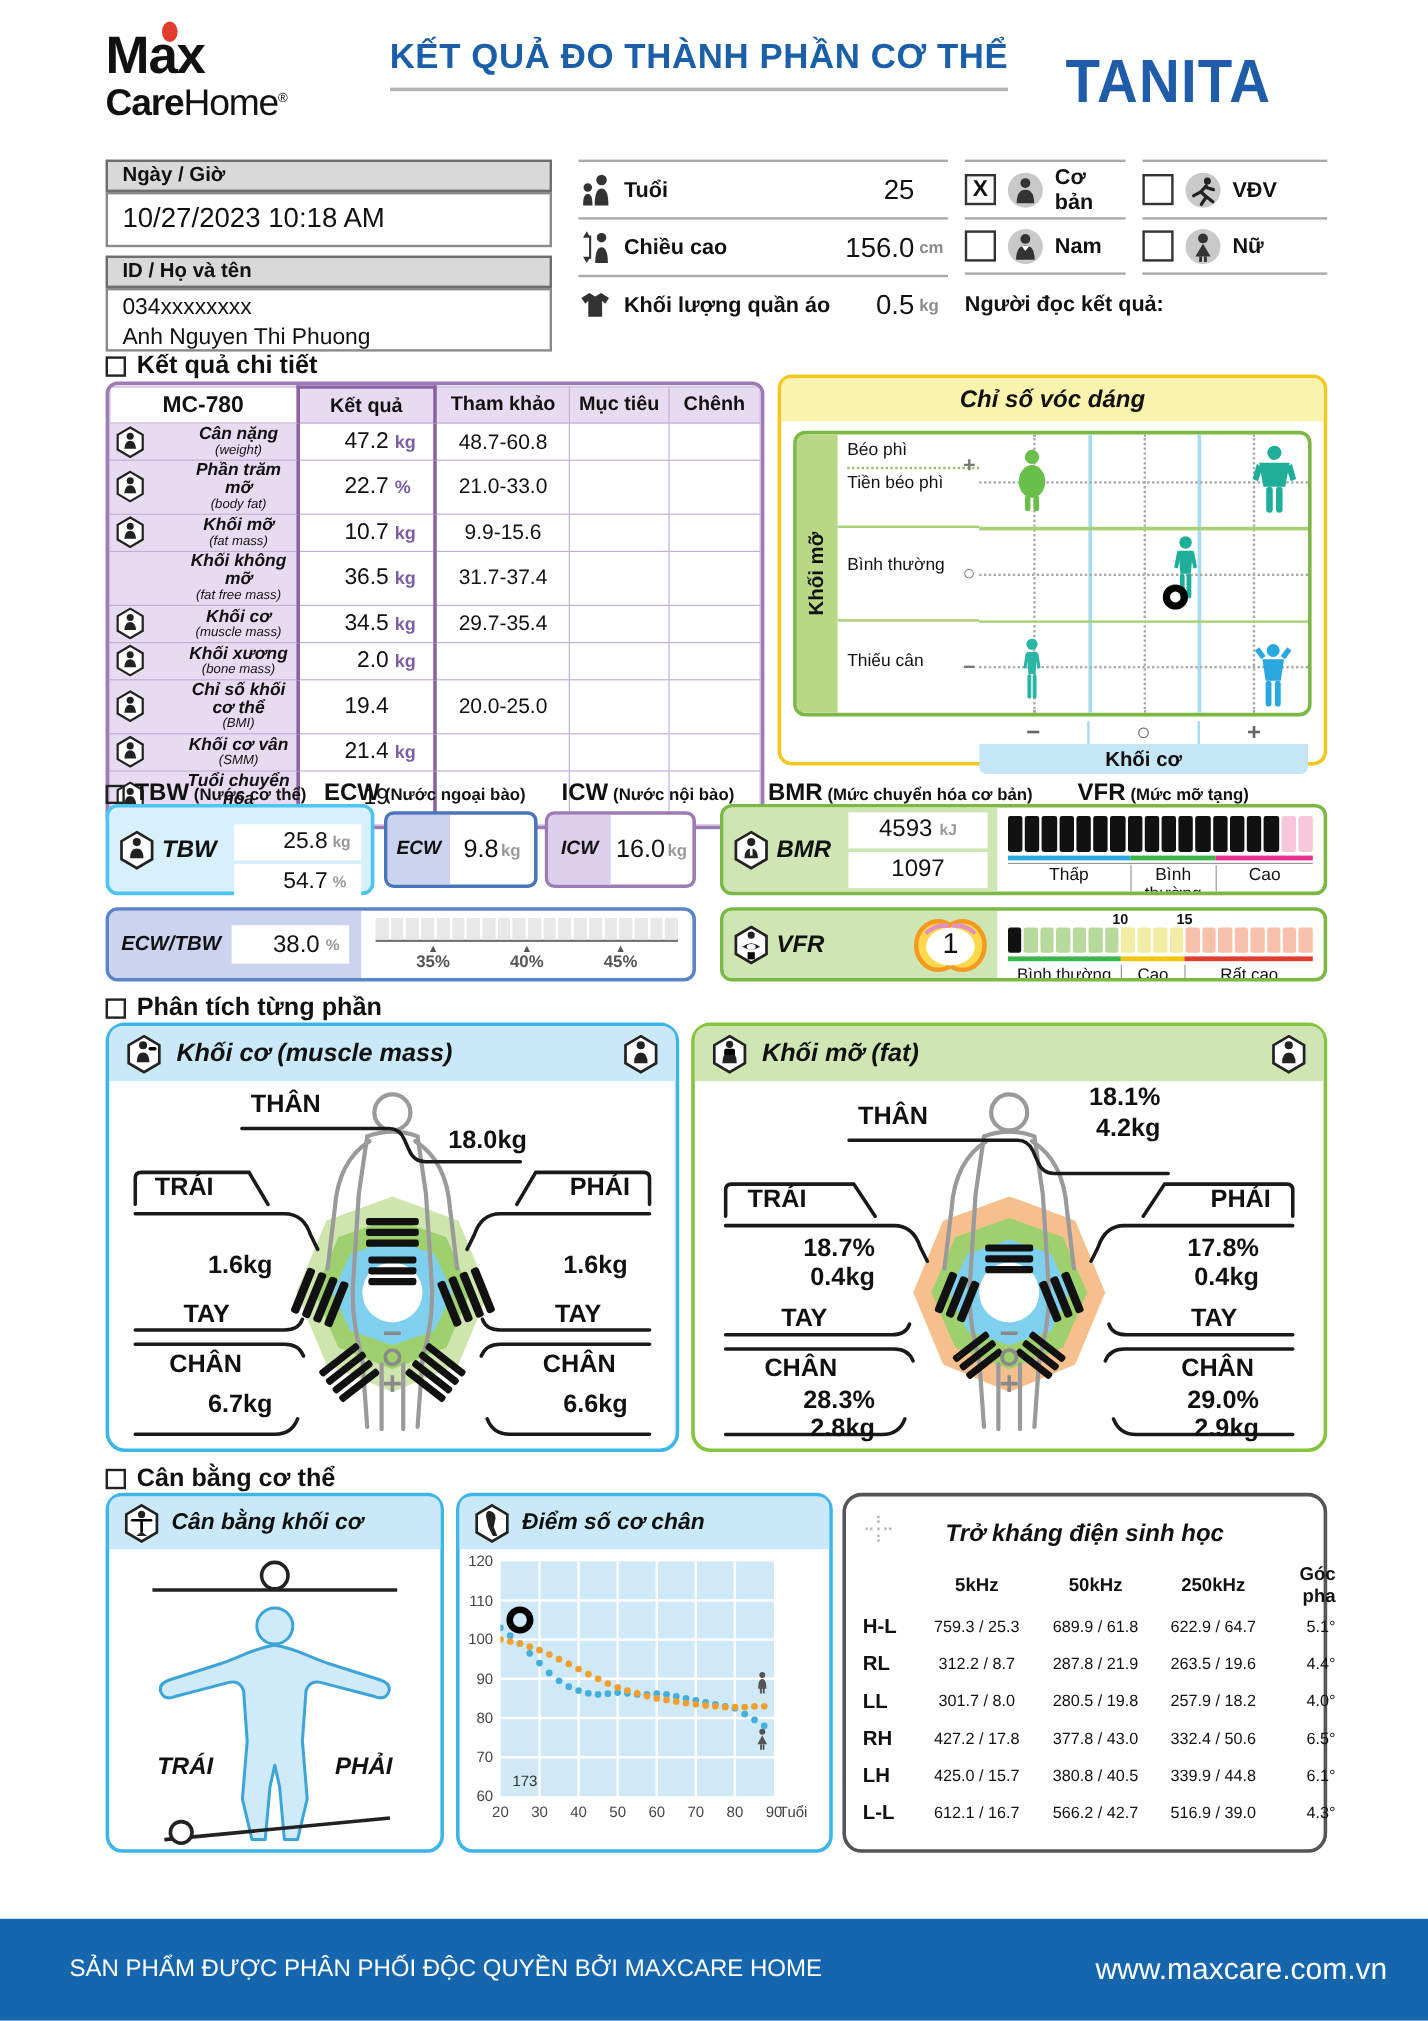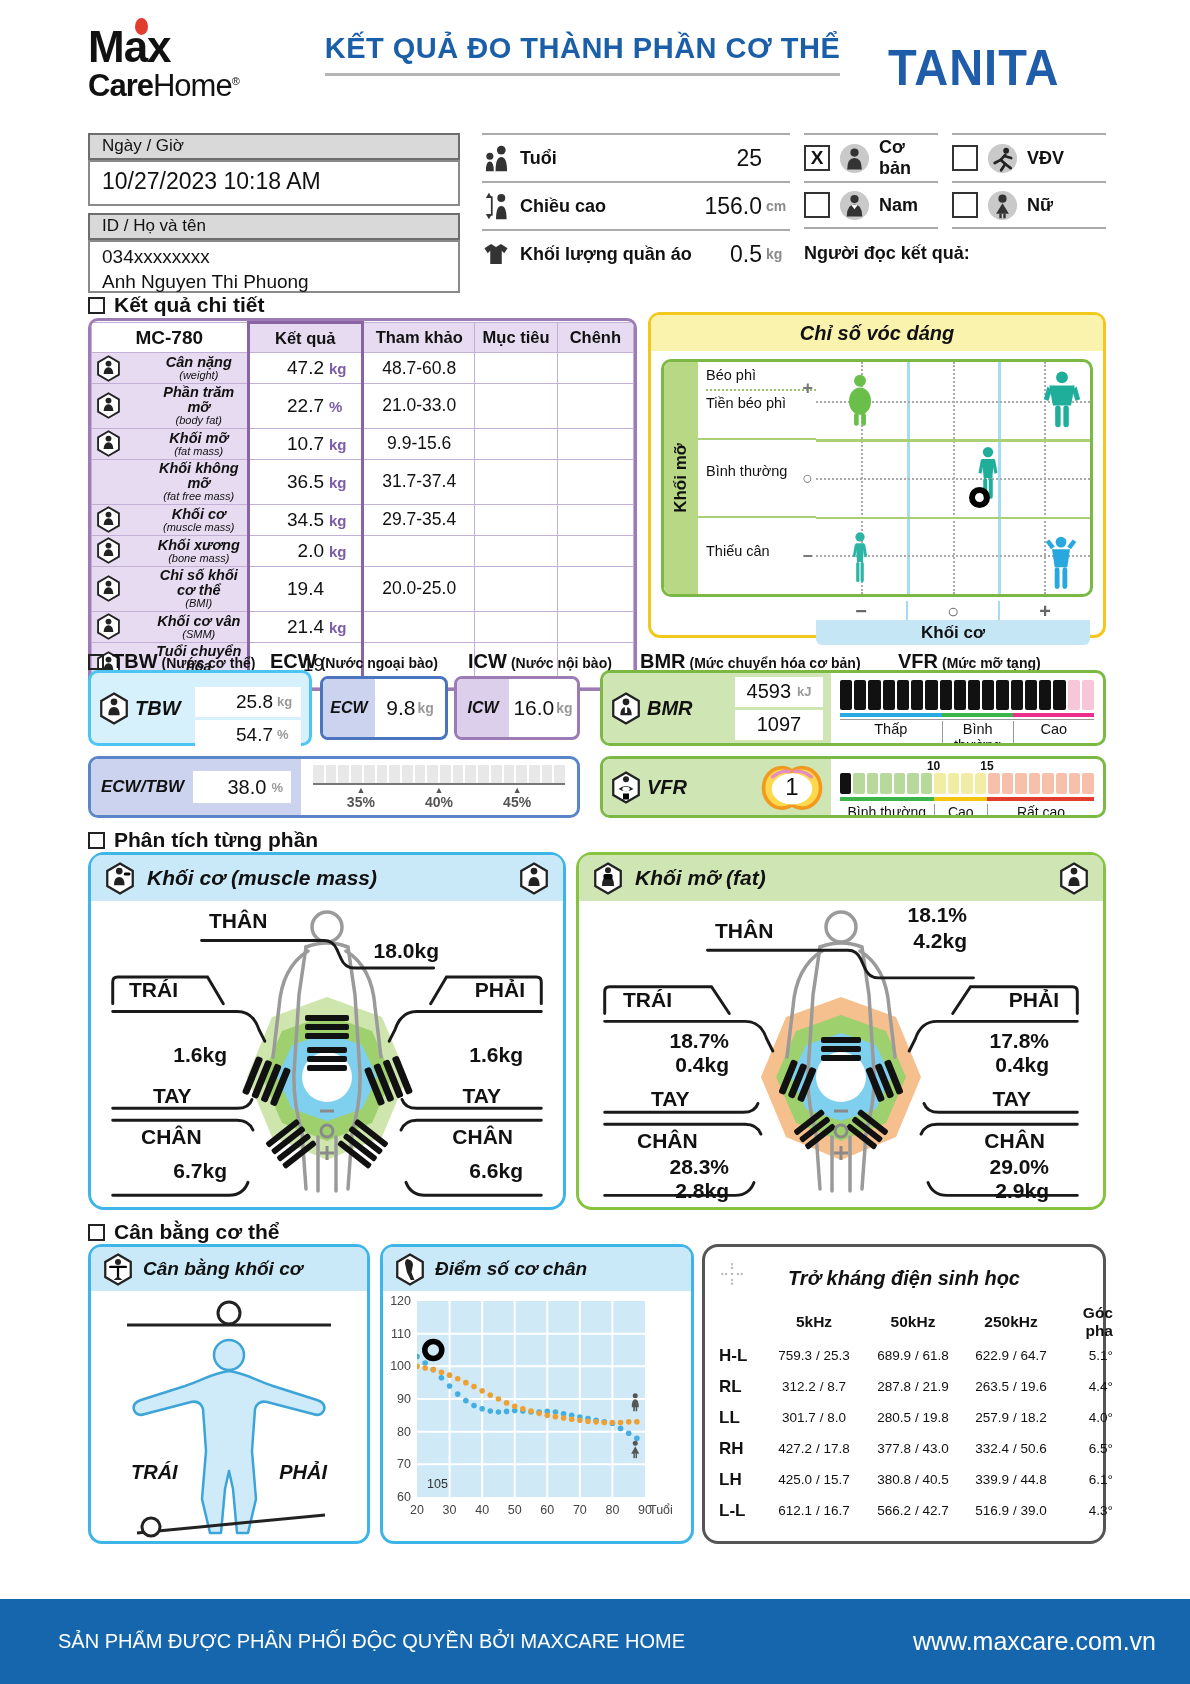--- a/index.html
+++ b/index.html
@@ -14,21 +14,21 @@
   .logo-care { font-size:31px; letter-spacing:-1px; }
   .logo-care b { font-weight:bold; }
   .logo-reg { font-size:11px; vertical-align:super; }
   .title-block { left:295px; top:32px; width:575px; text-align:center; }
   .main-title { font-size:29px; font-weight:bold; color:#1a5fa8; letter-spacing:0.5px; }
   .title-rule { height:2.5px; background:#b5b5b5; margin:8px 30px 7px 30px; }
   .subtitle { font-size:15px; font-weight:bold; color:#163e72; }
   .tanita { left:888px; top:40px; width:220px; font-size:47px; font-weight:bold; color:#1f5dab; letter-spacing:1px; transform:scaleY(1.08); }
 
   
-  .field-header { left:88px; width:372px; height:27px; background:#d9d9d9; border:2px solid #6e6e6e; font-size:17px; font-weight:normal; padding:1px 0 0 12px; }
+  .field-header { left:88px; width:372px; height:27px; background:#d9d9d9; border:2px solid #6e6e6e; font-size:17px; font-weight:bold; padding:1px 0 0 12px; }
   .field-value { left:88px; width:372px; border:2px solid #8a8a8a; background:#fff; padding:6px 12px; }
   .date-value { font-size:23px; }
   .id-value { font-size:19px; line-height:1.3; padding-top:3px; }
   .prows { left:482px; top:133px; width:624px; }
   .prow { position:relative; height:48px; }
   .prow-left { position:absolute; left:0; top:0; width:308px; height:100%; border-top:2.5px solid #aaa; display:flex; align-items:center; }
   .prow-opt { position:absolute; top:0; height:100%; border-top:2.5px solid #aaa; display:flex; align-items:center; gap:9px; }
   .prow-opt.o1 { left:322px; width:134px; }
   .prow-opt.o2 { left:470px; width:154px; }
   .prow:nth-child(2) .prow-opt { border-bottom:2.5px solid #aaa; }
@@ -118,21 +118,21 @@
   .ecw-box .wl { background:#ccd3ee; }
   .icw-box .wl { background:#dccfeb; }
   .wbox .wv { flex:1; display:flex; align-items:center; justify-content:center; font-size:21px; }
   .wbox .wu { font-size:14px; color:#999; font-weight:bold; margin-left:2px; }
   .green-panel { border:3px solid #7cb844; border-radius:10px; background:#fff; display:flex; overflow:hidden; }
   .bmr-panel { left:600px; top:670px; width:506px; height:76px; }
   .gp-left { background:#cfe6b4; display:flex; align-items:center; padding:0 8px; flex:none; }
   .bmr-panel .gp-left { width:228px; }
   .gicon { width:30px; height:33px; flex:none; }
   .gp-label { font-style:italic; font-weight:bold; font-size:20px; margin-left:6px; }
-  .bmr-boxes { margin-left:auto; width:88px; }
+  .bmr-boxes { margin-left:auto; width:116px; }
   .bmr-box { background:#fff; height:30px; margin:3px 0; display:flex; align-items:center; justify-content:center; padding:0 6px; }
   .bmr-box .v { font-size:20px; }
   .bmr-box .u { font-size:13px; color:#999; font-weight:bold; margin-left:6px; }
   .gp-right { flex:1; position:relative; padding:7px 9px 0 9px; }
   .gauge-row { display:flex; gap:2px; height:30px; }
   .gauge-row .seg { flex:1; border-radius:2px; }
   .zone-lines { display:flex; height:4px; margin-top:3px; }
   .zone-labels { display:flex; font-size:14.5px; margin-top:2px; border-top:1.5px solid #999; padding-top:1px; }
   .zone-labels span { text-align:center; }
   .zl-div { border-left:1.5px solid #999; }
@@ -1110,21 +1110,21 @@
               </g>
               <g transform="translate(213.22857142857143,139.63333333333333)">
                 <circle cx="5" cy="2.5" r="2.5"></circle>
                 <path d="M5,5.5 l4,7.5 h-8 z"></path>
                 <rect x="3.2" y="13" width="1.5" height="4.5"></rect>
                 <rect x="5.3" y="13" width="1.5" height="4.5"></rect>
               </g>
             </g>
           </svg></div>
       <span class="age-lab">Tuổi</span>
-      <span class="leg-ann">105</span>
+      <span class="leg-ann">173</span>
     <span class="ytick" style="top: -1px;">120</span>
         <span class="ytick" style="top: 31.6667px;">110</span>
         <span class="ytick" style="top: 64.3333px;">100</span>
         <span class="ytick" style="top: 97px;">90</span>
         <span class="ytick" style="top: 129.667px;">80</span>
         <span class="ytick" style="top: 162.333px;">70</span>
         <span class="ytick" style="top: 195px;">60</span>
         <span class="xtick" style="left: 34px;">20</span>
         <span class="xtick" style="left: 66.5714px;">30</span>
         <span class="xtick" style="left: 99.1429px;">40</span>

